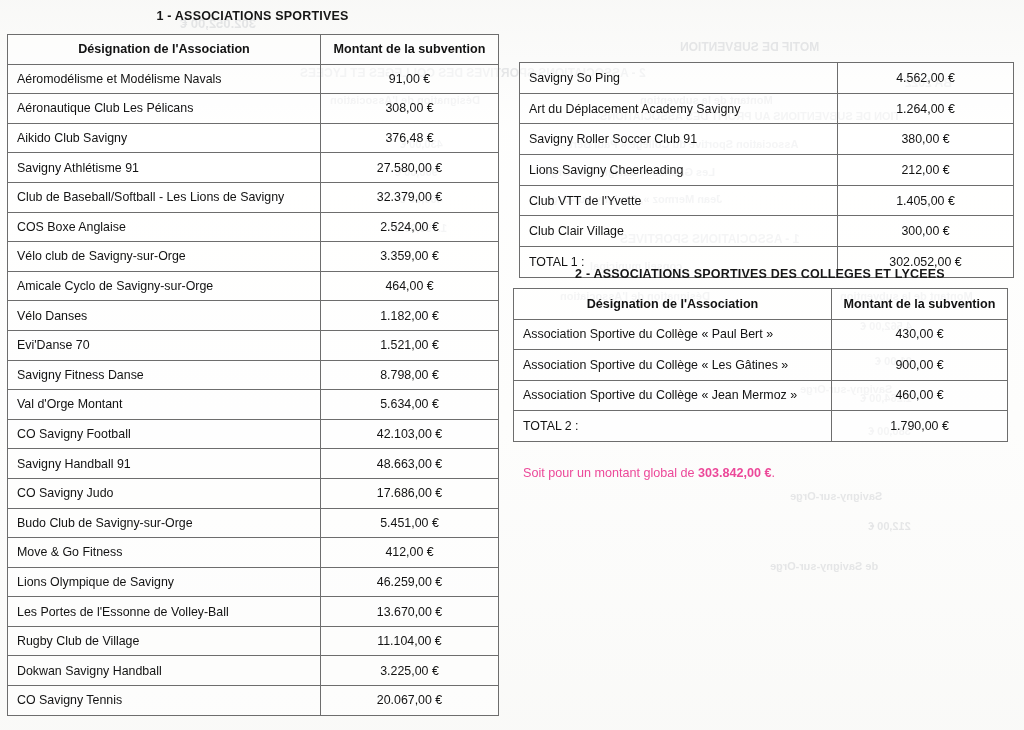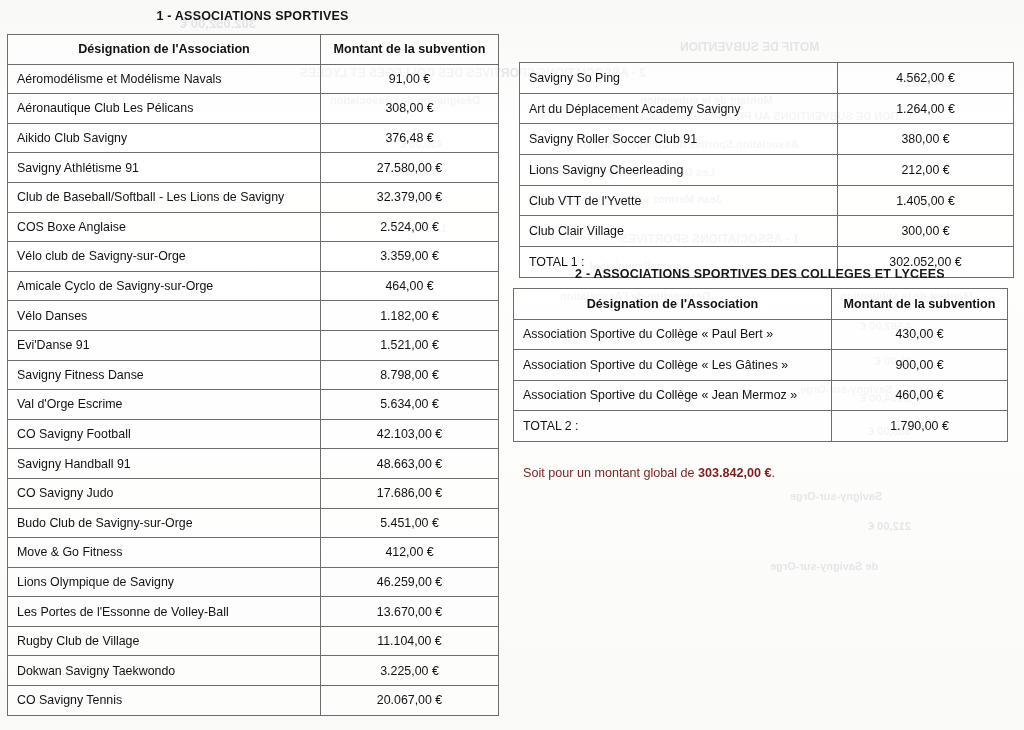--- a/index.html
+++ b/index.html
@@ -146,21 +146,21 @@
   }
   #table-2 col.c-name { width: 318px; }
   #table-2 col.c-amt  { width: 176px; }
   #table-2 th, #table-2 td { height: 29.5px; }
 
   #global-total {
     position: absolute;
     left: 10px;
     top: 466px;
     font-size: 12.6px;
-    color: #7f1d1d;
+    color: #ec4899;
   }
   #global-total b { font-weight: bold; }
 </style>
 </head>
 <body>
 
 <div class="paper-tint"></div>
 <div id="bleed-layer">
     <div class="bleed" style="left: 180px; top: 16px; font-size: 13px;">302.052,00 €</div>
     <div class="bleed" style="left: 680px; top: 40px; font-size: 12px;">MOTIF DE SUBVENTION</div>
@@ -238,29 +238,29 @@
           </tr>
           <tr>
             <td class="name">Amicale Cyclo de Savigny-sur-Orge</td>
             <td class="amount">464,00 €</td>
           </tr>
           <tr>
             <td class="name">Vélo Danses</td>
             <td class="amount">1.182,00 €</td>
           </tr>
           <tr>
-            <td class="name">Evi'Danse 91</td>
+            <td class="name">Evi'Danse 70</td>
             <td class="amount">1.521,00 €</td>
           </tr>
           <tr>
             <td class="name">Savigny Fitness Danse</td>
             <td class="amount">8.798,00 €</td>
           </tr>
           <tr>
-            <td class="name">Val d'Orge Escrime</td>
+            <td class="name">Val d'Orge Montant</td>
             <td class="amount">5.634,00 €</td>
           </tr>
           <tr>
             <td class="name">CO Savigny Football</td>
             <td class="amount">42.103,00 €</td>
           </tr>
           <tr>
             <td class="name">Savigny Handball 91</td>
             <td class="amount">48.663,00 €</td>
           </tr>
@@ -282,21 +282,21 @@
           </tr>
           <tr>
             <td class="name">Les Portes de l'Essonne de Volley-Ball</td>
             <td class="amount">13.670,00 €</td>
           </tr>
           <tr>
             <td class="name">Rugby Club de Village</td>
             <td class="amount">11.104,00 €</td>
           </tr>
           <tr>
-            <td class="name">Dokwan Savigny Taekwondo</td>
+            <td class="name">Dokwan Savigny Handball</td>
             <td class="amount">3.225,00 €</td>
           </tr>
           <tr>
             <td class="name">CO Savigny Tennis</td>
             <td class="amount">20.067,00 €</td>
           </tr>
         </tbody>
     </table>
   </div>
 

